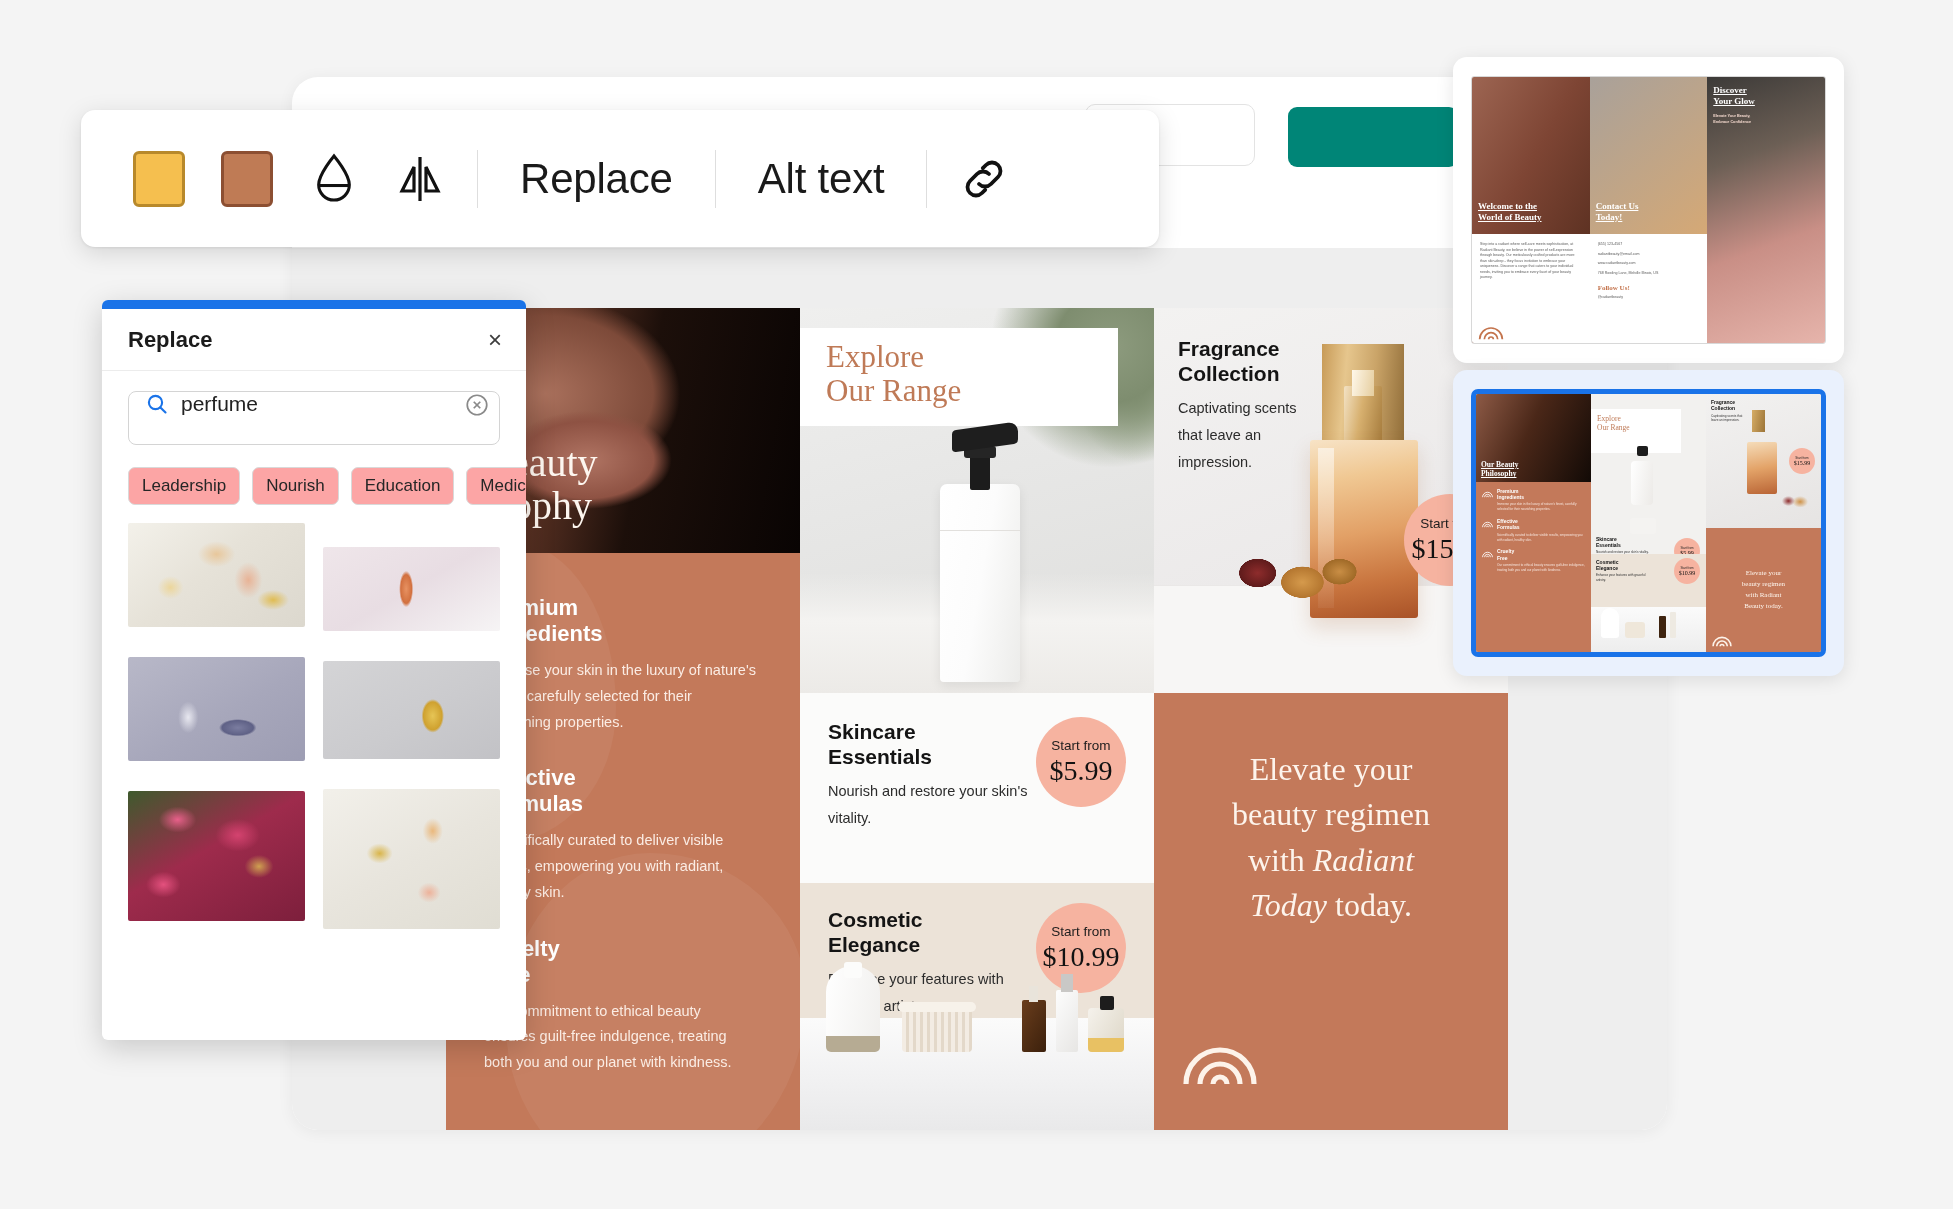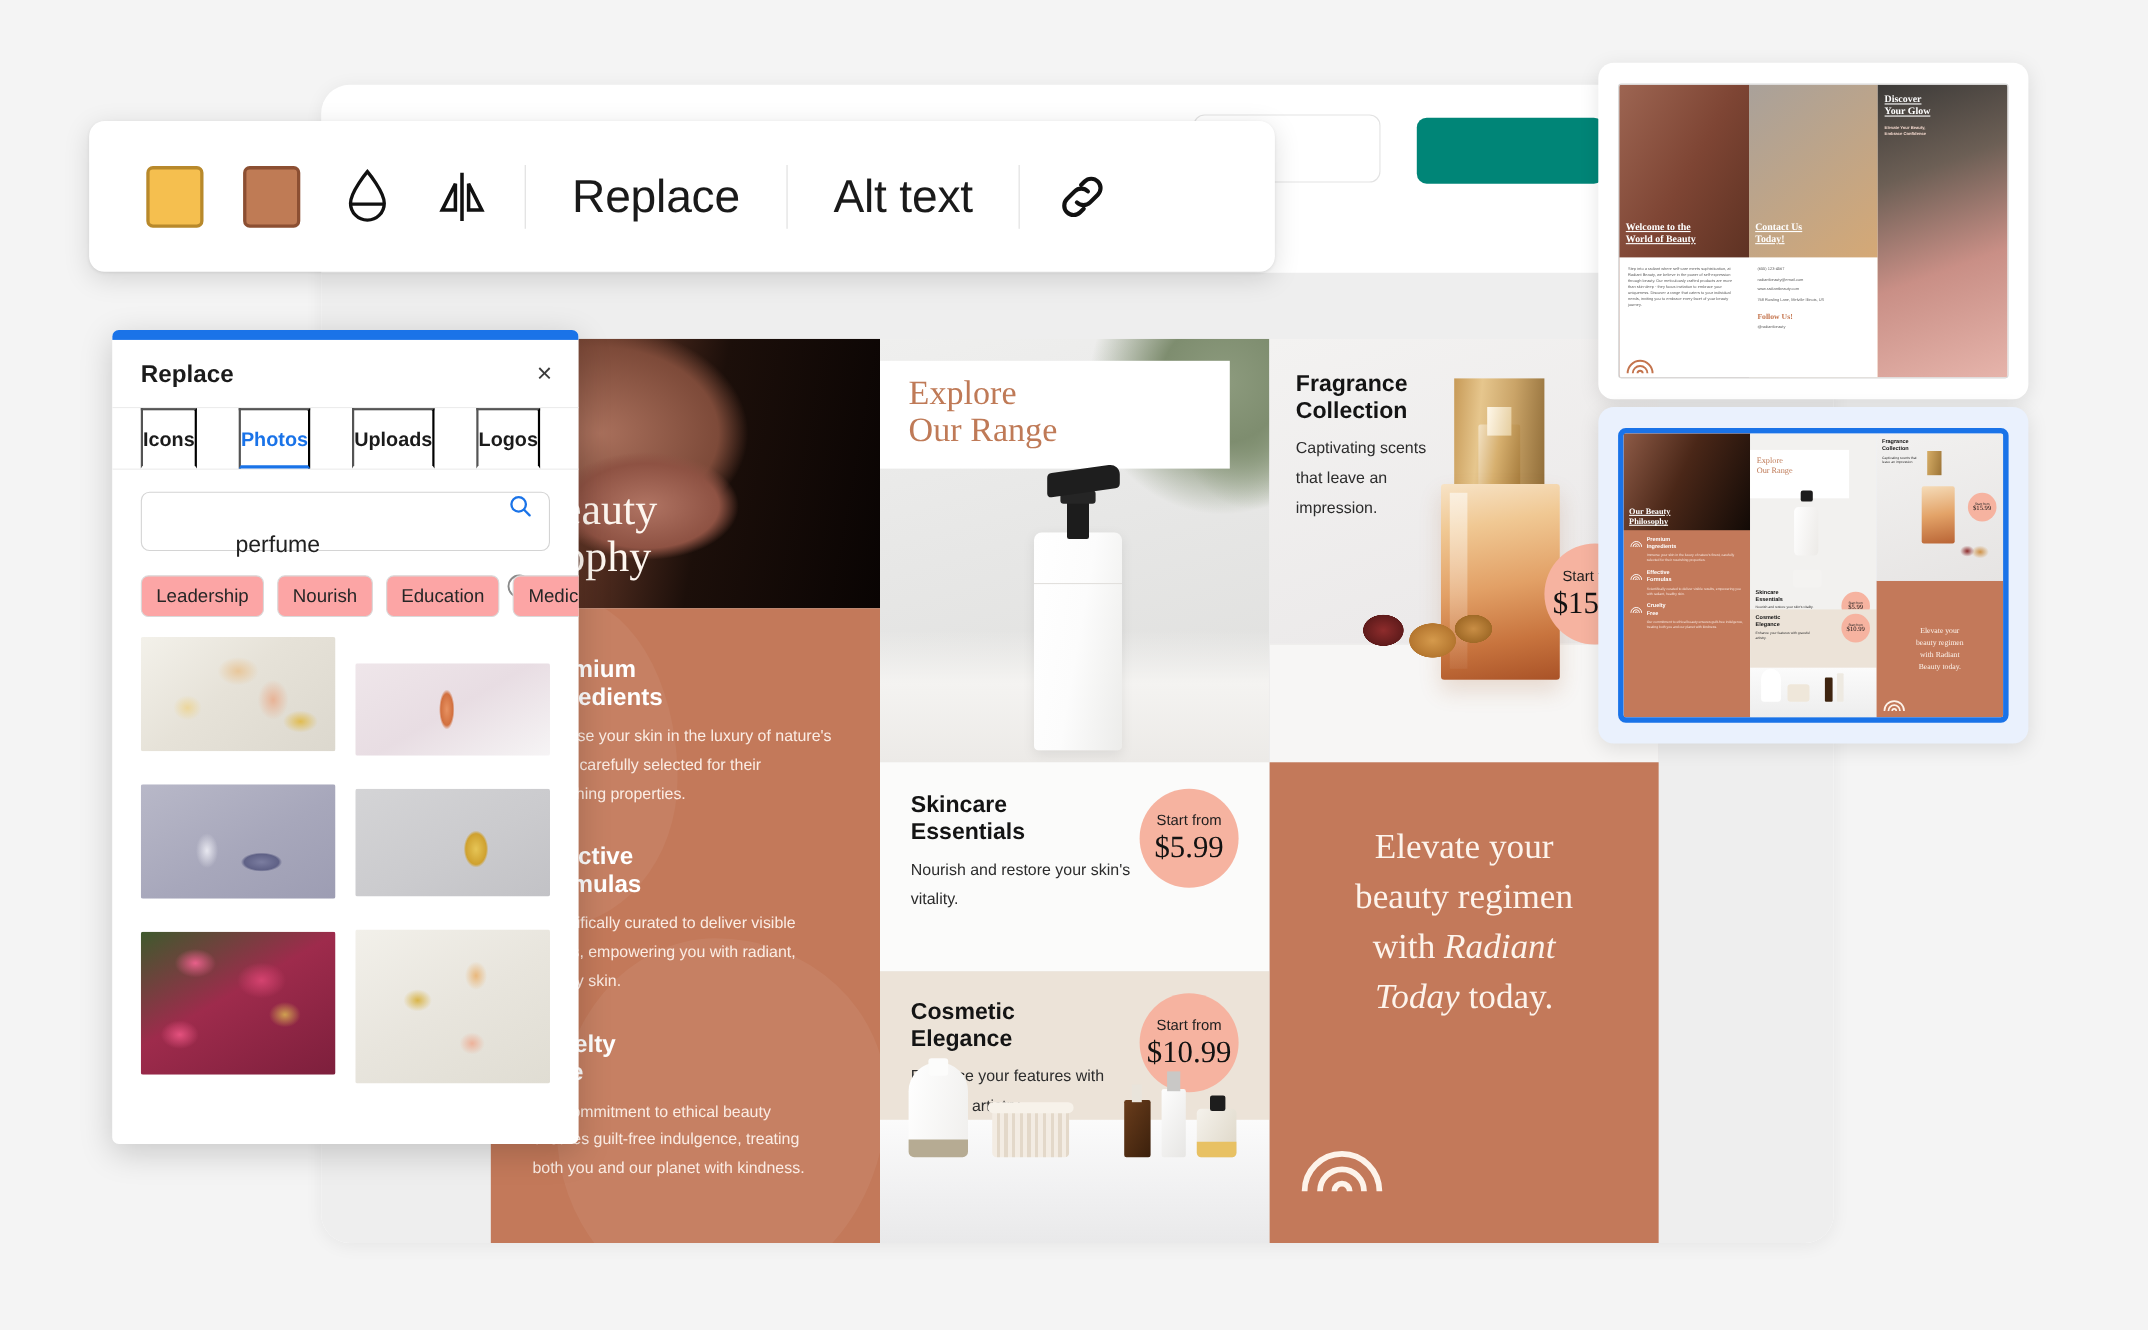--- a/index.html
+++ b/index.html
@@ -75,22 +75,22 @@
   .rp-tabs { display: flex; gap: 0; padding: 0 26px; border-bottom: 1px solid #ececec; }
   .rp-tab {
     font-size: 18px; font-weight: 700; color: #1b1b1b;
     padding: 16px 0 13px; margin-right: 38px; cursor: pointer;
     border-bottom: 3px solid transparent; background:none;
     font-family:"Liberation Sans",sans-serif;
   }
   .rp-tab.active { color: #1a73e8; border-bottom-color: #1a73e8; }
   .rp-search-area { padding: 20px 26px 0; }
   .search-box {
-    display: flex; align-items: flex-end; height: 54px;
-    border: 1px solid #d4d4d4; border-radius: 8px; padding: 0 14px 0 16px; gap: 12px; flex-direction: column;
+    display: flex; align-items: flex-start; height: 54px;
+    border: 1px solid #d4d4d4; border-radius: 8px; padding: 0 14px 0 16px; gap: 12px;
   }
   .search-icon svg { display:block; }
   .search-input {
     border: none; outline: none; flex: 1; font-size: 21px; color: #222;
     font-family: "Liberation Sans", sans-serif; background: transparent;
   }
   .clear-btn { cursor: pointer; background:none;border:none;padding:0;line-height:0;}
   .chips { display: flex; gap: 12px; padding: 22px 26px 18px; flex-wrap: nowrap; }
   .chip {
     font-size: 17px; color: #262626; border: 1px solid #d9d9d9; border-radius: 7px;
@@ -463,26 +463,20 @@
   </div>
 
   <div class="replace-panel">
     <div class="rp-accent"></div>
 
     <div class="rp-head">
       <div class="rp-title">Replace</div>
       <button class="rp-close">×</button>
     </div>
 
-    <div class="rp-tabs">
-      <button class="rp-tab">Icons</button>
-      <button class="rp-tab active">Photos</button>
-      <button class="rp-tab">Uploads</button>
-      <button class="rp-tab">Logos</button>
-    </div>
 
     <div class="rp-search-area">
       <div class="search-box">
         <span class="search-icon">
           <svg width="24" height="24" viewBox="0 0 24 24" fill="none" stroke="#1a73e8" stroke-width="2.1">
             <circle cx="10.5" cy="10.5" r="6.6"></circle>
               <line x1="15.4" y1="15.4" x2="20.5" y2="20.5" stroke-linecap="round"></line>
           </svg>
         </span>
         <input class="search-input" type="text" value="perfume" style="">

